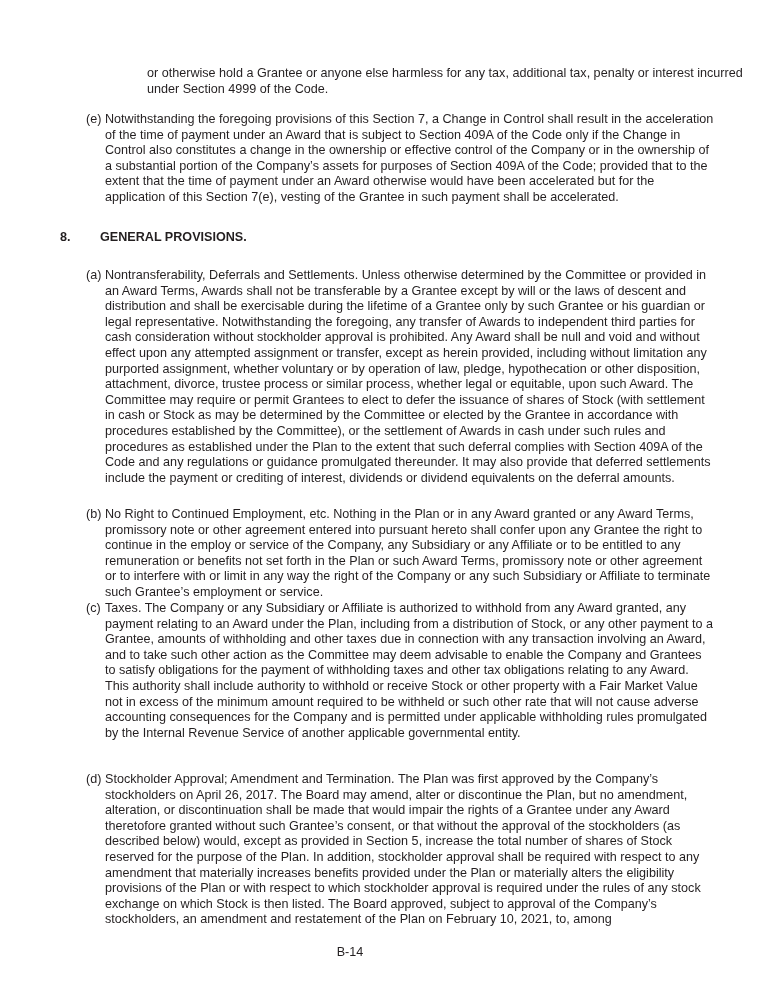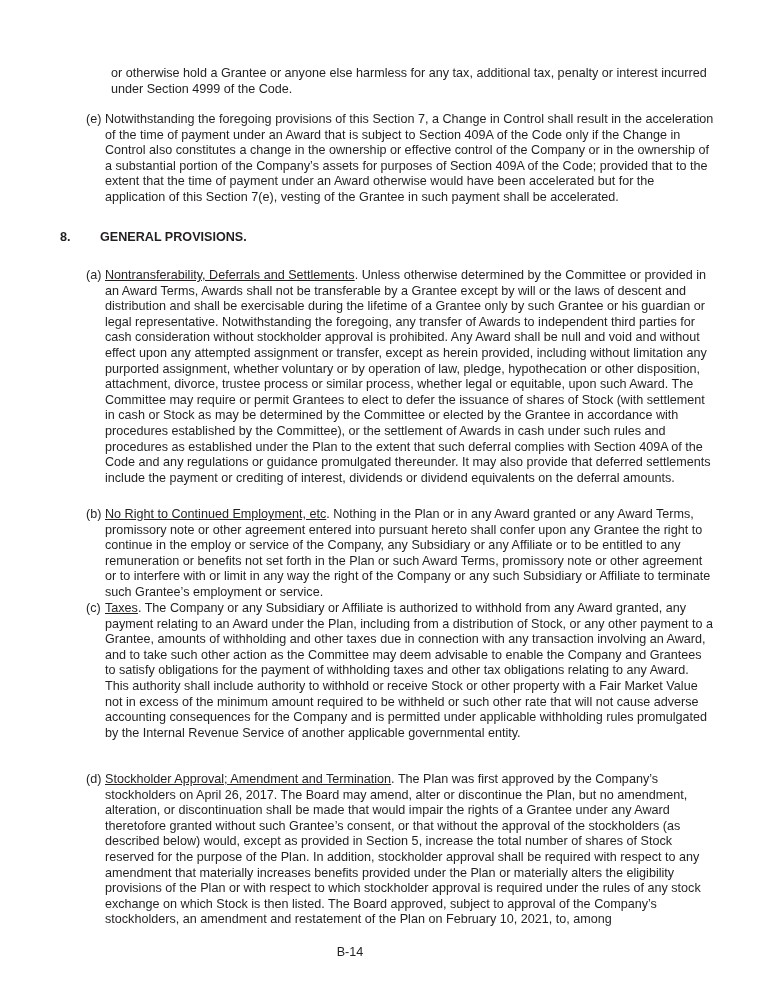--- a/index.html
+++ b/index.html
@@ -3,32 +3,32 @@
 <meta charset="utf-8">
 <style>
   html, body { margin: 0; padding: 0; background: #ffffff; }
   body { width: 768px; height: 1000px; position: relative; overflow: hidden;
          font-family: "Liberation Sans", sans-serif; color: #231f20; font-size: 12.6px; }
   .page { position: absolute; left: 0; top: 0; width: 768px; height: 1000px; }
   .para { position: absolute; line-height: 15.6px; }
   .label { position: absolute; left: 86px; }
   .body { position: absolute; left: 105px; width: 610px; }
   .cont { left: 111px; width: 610px; }
-  .u { text-decoration: underline; }
+  .u { }
   .heading { position: absolute; left: 60px; top: 230px; font-weight: bold; font-size: 12.6px; }
   .heading .num { position: absolute; left: 0; }
   .heading .txt { position: absolute; left: 40px; white-space: nowrap; }
   .footer { position: absolute; top: 945px; left: 0; width: 700px; text-align: center; }
 </style>
 </head>
 <body>
 
 <div class="page">
 
-  <div class="para cont" style="top:66px;">or otherwise hold a Grantee or anyone else harmless for any tax, additional tax, penalty or interest incurred under Section 4999 of the Code.</div>
+  <div class="para cont" style="top:66px;margin-left:36px;">or otherwise hold a Grantee or anyone else harmless for any tax, additional tax, penalty or interest incurred under Section 4999 of the Code.</div>
 
   <div class="para" style="top:112px; left:0; width:768px;">
     <span class="label">(e)</span>
     <span class="body">Notwithstanding the foregoing provisions of this Section 7, a Change in Control shall result in the acceleration of the time of payment under an Award that is subject to Section 409A of the Code only if the Change in Control also constitutes a change in the ownership or effective control of the Company or in the ownership of a substantial portion of the Company’s assets for purposes of Section 409A of the Code; provided that to the extent that the time of payment under an Award otherwise would have been accelerated but for the application of this Section 7(e), vesting of the Grantee in such payment shall be accelerated.</span>
   </div>
 
   <div class="heading">
     <span class="num">8.</span>
     <span class="txt">GENERAL PROVISIONS.</span>
   </div>

